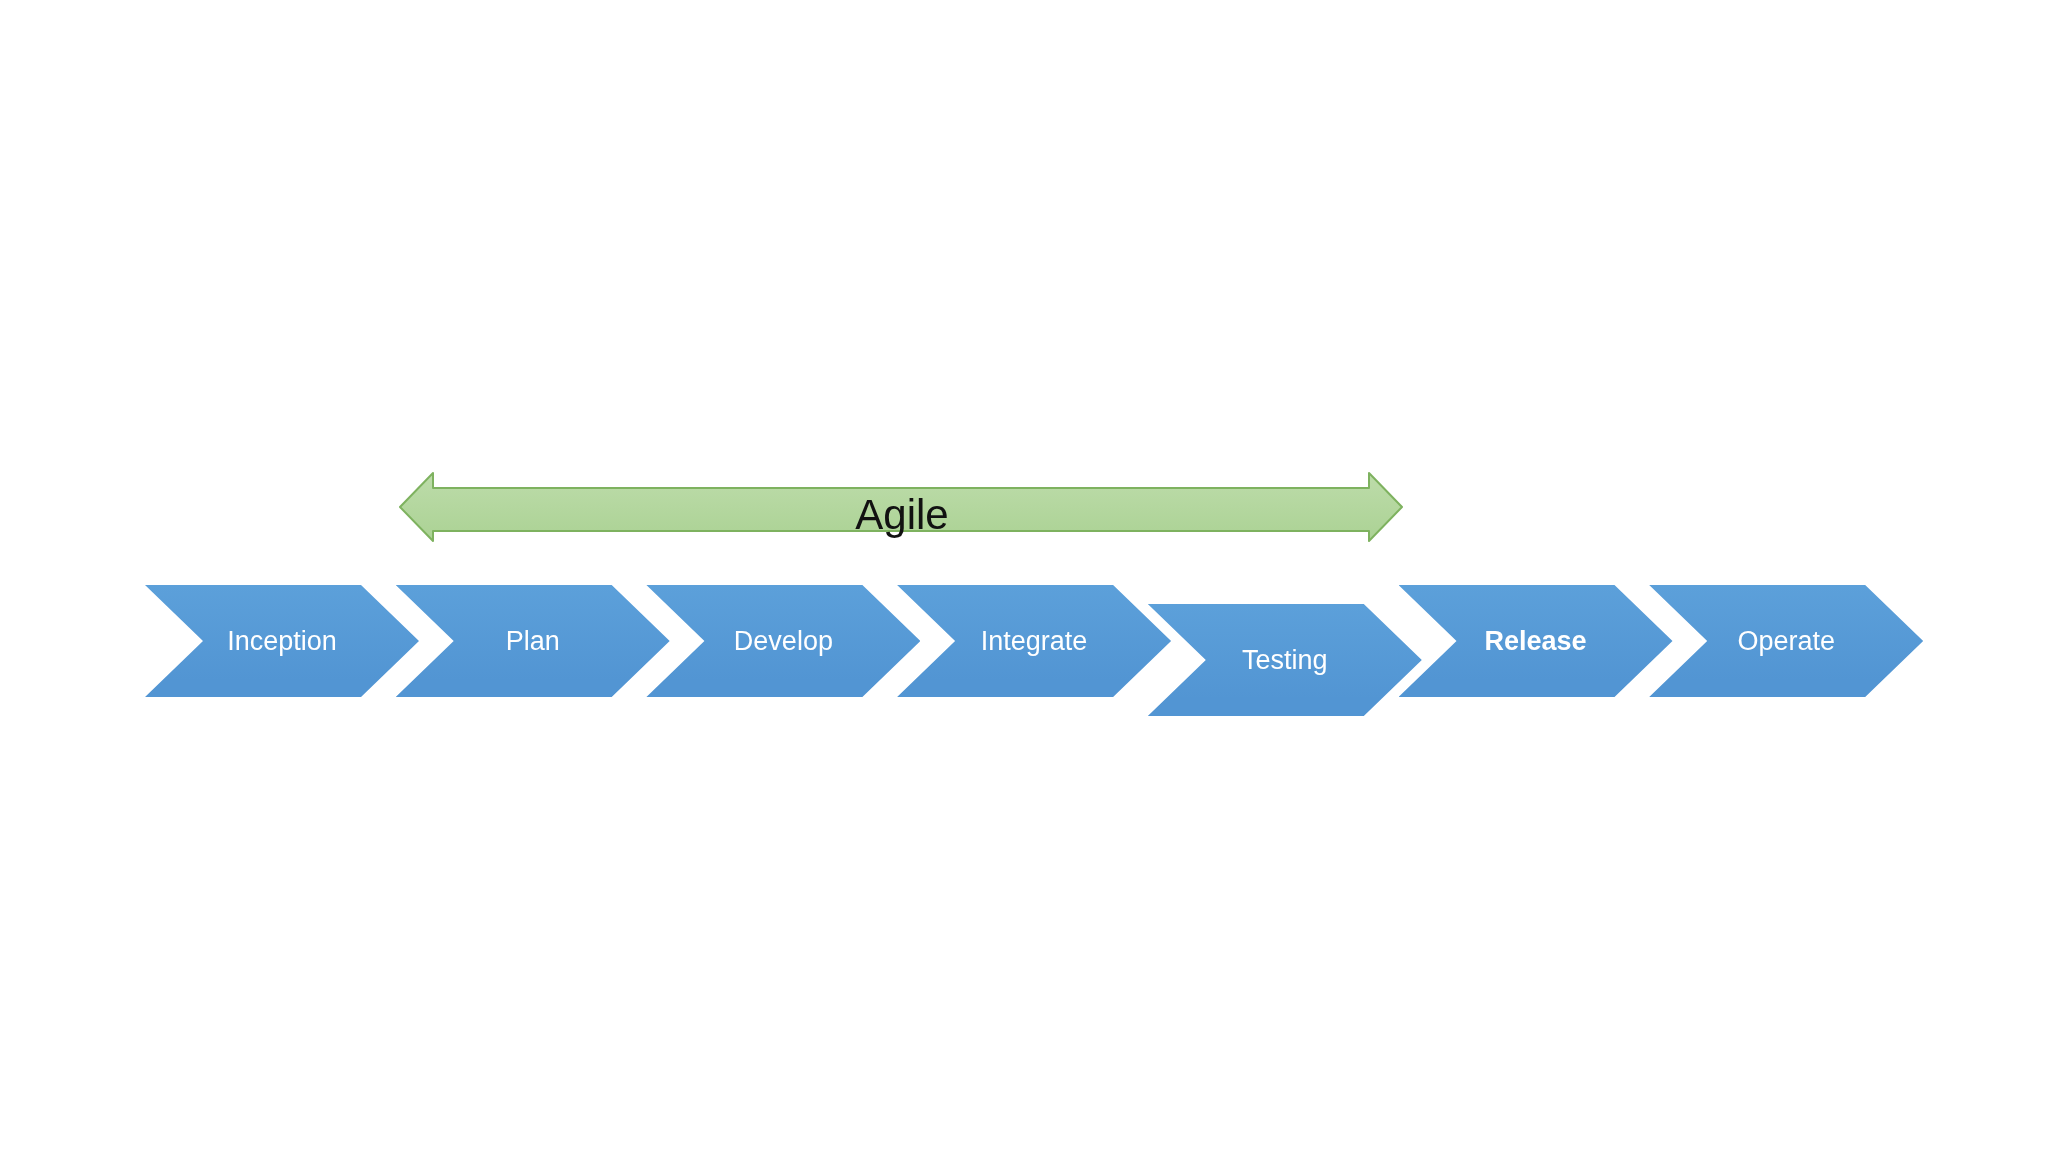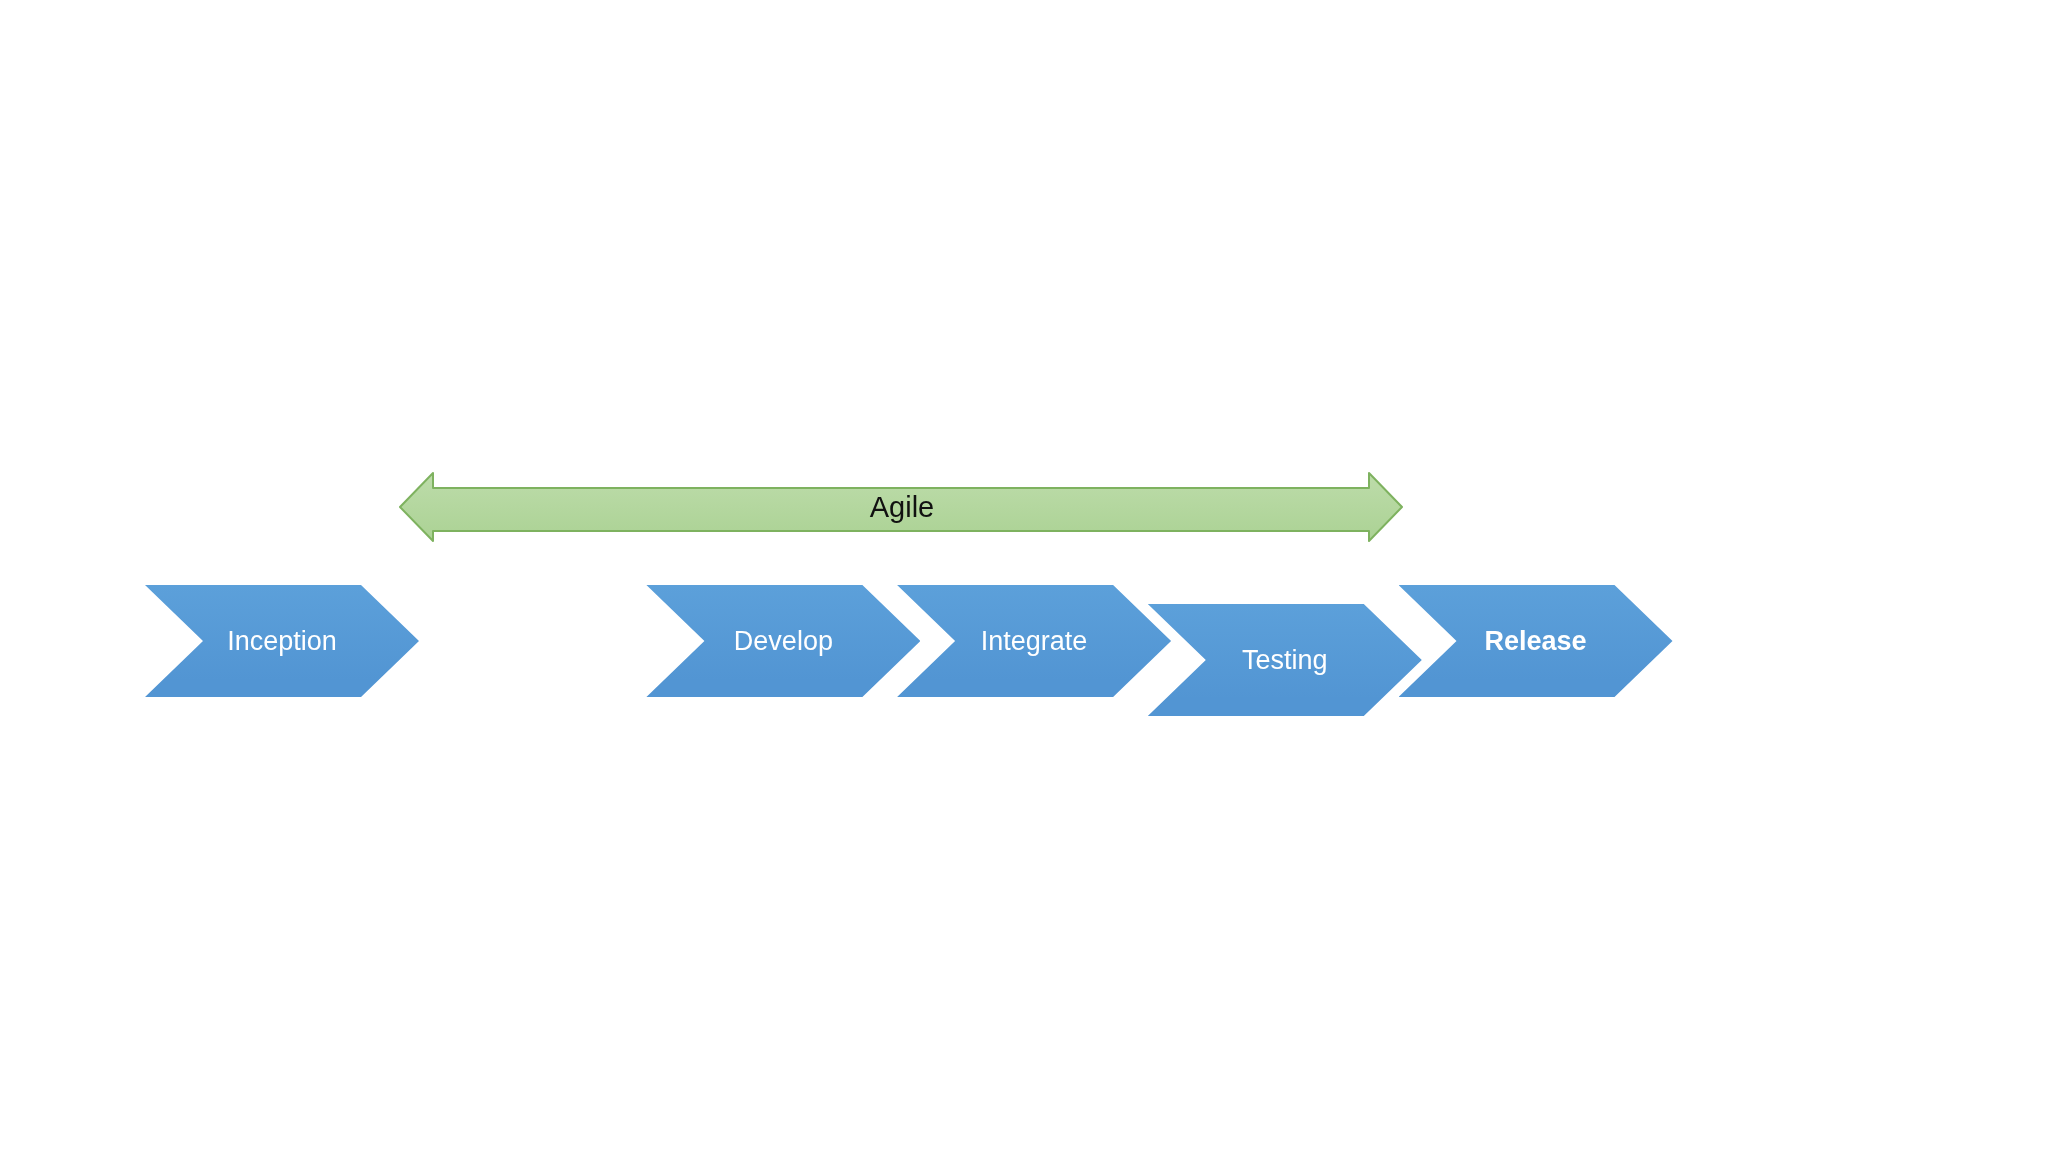--- a/index.html
+++ b/index.html
@@ -32,27 +32,27 @@
     overflow: visible;
   }
   .range-arrow polygon {
     stroke: var(--green-border, #7EB25F);
     stroke-width: 2;
     stroke-linejoin: round;
   }
   .range-label {
     position: absolute;
     left: 0;
-    top: 0;
+    top: 8px;
     width: 100%;
     height: 100%;
     display: flex;
     align-items: center;
     justify-content: center;
-    font-size: 29px;
+    font-size: 42px;
     line-height: 1;
     color: var(--agile-text, #111111);
     pointer-events: none;
   }
 
   
   .stage-row {
     position: absolute;
     left: 0;
     top: 585px;
@@ -95,27 +95,33 @@
       </defs>
       <polygon fill="url(#greenGrad)" points="1,35 34,1 34,16 970,16 970,1 1003,35 970,69 970,59 34,59 34,69"></polygon>
     </svg>
     <div class="range-label">Agile</div>
   </div>
 
   <div class="stage-row" id="stage-row">
       <div class="chevron" style="left: 145px;">
     <span class="stage-label">Inception</span>
   </div>
+      <div class="chevron" style="left: 395.7px;">
+    <span class="stage-label">Plan</span>
+  </div>
       <div class="chevron" style="left: 646.4px;">
     <span class="stage-label">Develop</span>
   </div>
       <div class="chevron" style="left: 897.1px;">
     <span class="stage-label">Integrate</span>
   </div>
       <div class="chevron" style="left: 1147.8px; margin-top: 19px;">
     <span class="stage-label">Testing</span>
   </div>
       <div class="chevron" style="left: 1398.5px; font-weight: bold;">
     <span class="stage-label">Release</span>
   </div>
+      <div class="chevron" style="left: 1649.2px;">
+    <span class="stage-label">Operate</span>
+  </div>
     </div>
 
 </div>
 
 </body></html>

